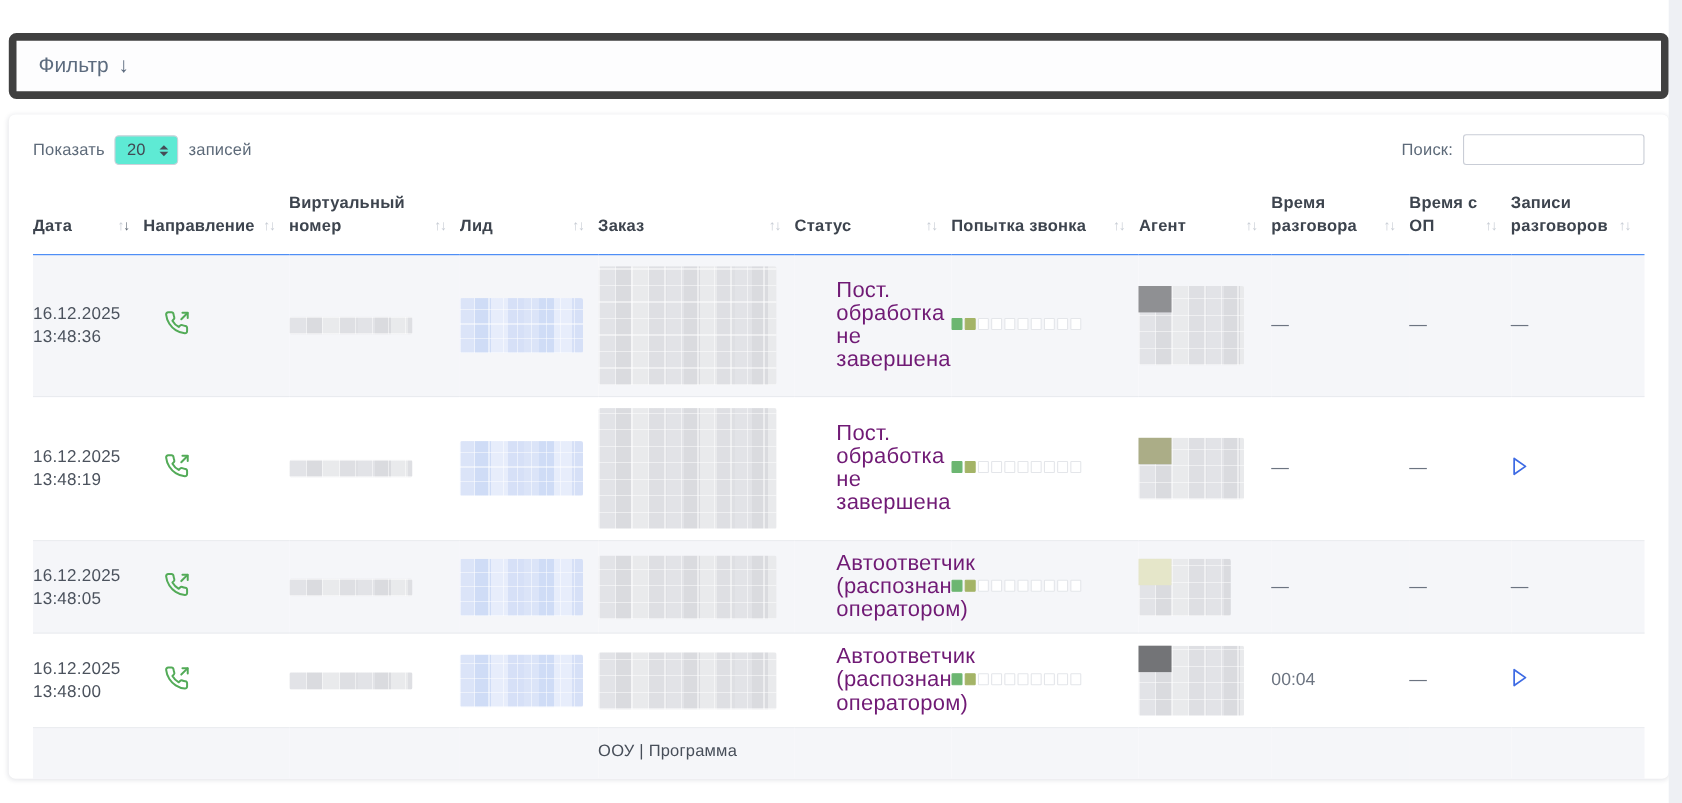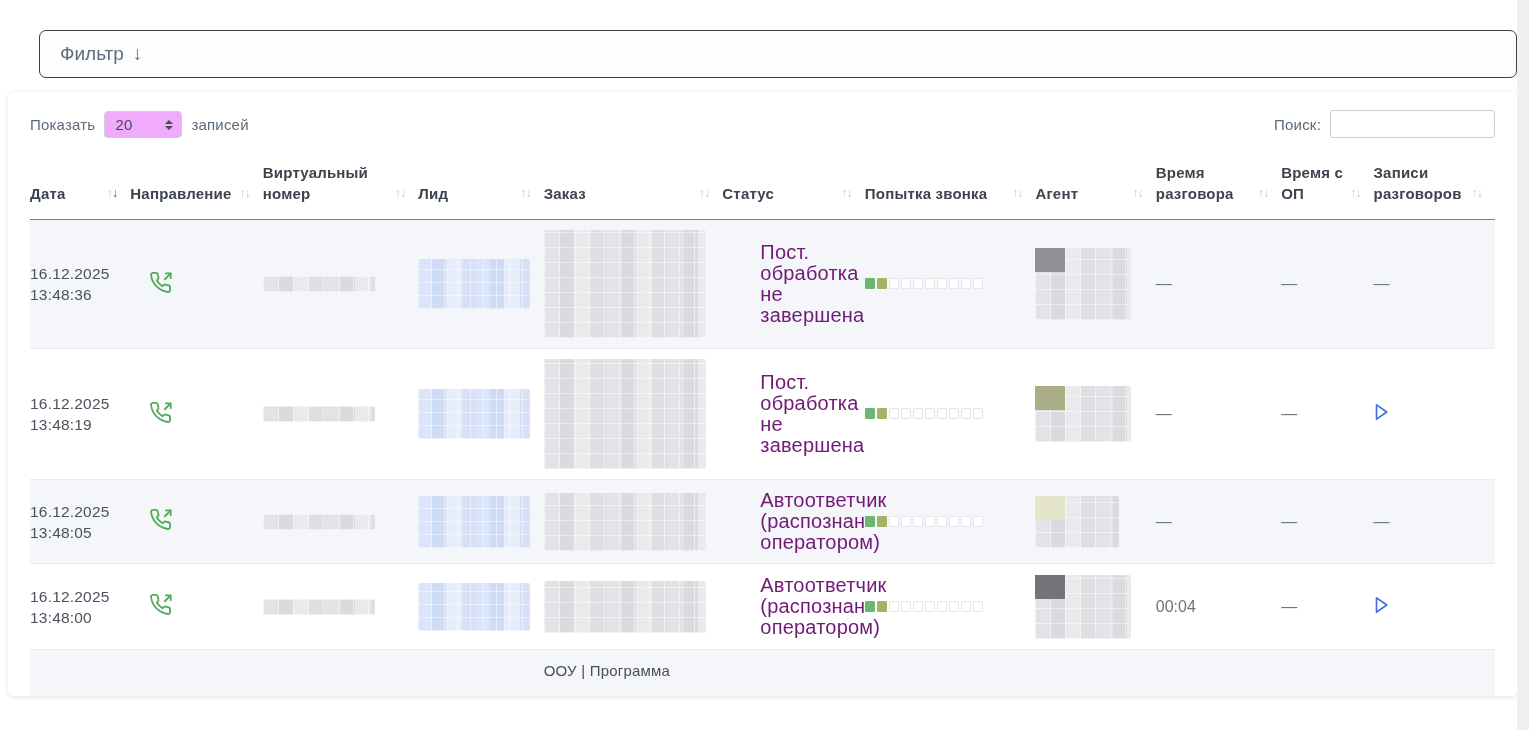--- a/index.html
+++ b/index.html
@@ -7,35 +7,35 @@
     background: #fff; font-family: "Liberation Sans", sans-serif; }
   .page { padding: 8px 12px 0 8px; }
 
   
   .header-card { background: #f3f4f8; border-radius: 5px; padding: 11px 16px;
     display: flex; align-items: center; gap: 11px; }
   .header-card h1 { margin: 0; font-size: 25px; font-weight: 500; color: #17191d; letter-spacing: .4px; }
   .pkg { display: inline-flex; }
 
   
-  .filter-card { margin-top: 22px; border: 1px solid #404040; background: #fdfdfe;
+  .filter-card { margin-top: 22px; border: 7px solid #404040; background: #fdfdfe;
     border-radius: 7px; padding: 12px 20px; display: flex; align-items: center; gap: 9px;
-    color: #5c6b7e; font-size: 19px; cursor: pointer; margin-left: 31px; }
+    color: #5c6b7e; font-size: 19px; cursor: pointer; }
   .f-arrow { font-size: 19px; color: #5c6b7e; }
 
   
   .table-card { margin-top: 14px; background: #fff; border-radius: 6px;
     box-shadow: 0 1px 5px rgba(30,40,70,.13); padding: 18px 22px 0; }
 
   .controls { display: flex; align-items: flex-end; justify-content: space-between;
     font-size: 15px; color: #5d6a79; margin-bottom: 10px; letter-spacing: .2px; }
   .controls-left, .controls-right { display: flex; align-items: center; gap: 9px; }
   .page-size { display: inline-flex; align-items: center; justify-content: space-between;
-    width: 78px; height: 27px; border: 1px solid #ccd1d9; border-radius: 4px;
-    padding: 0 8px 0 10px; background: #f0abfc; color: #434a54; cursor: pointer; }
+    width: 58px; height: 27px; border: 1px solid #ccd1d9; border-radius: 4px;
+    padding: 0 8px 0 10px; background: #5eead4; color: #434a54; cursor: pointer; }
   .spinner { display: flex; flex-direction: column; gap: 2px; }
   .spinner i { display: block; width: 0; height: 0; border-left: 4px solid transparent;
     border-right: 4px solid transparent; }
   .spinner .up { border-bottom: 4px solid #454c56; }
   .spinner .dn { border-top: 4px solid #454c56; }
   .search-input { width: 165px; height: 28px; border: 1px solid #c9cdd6; border-radius: 3px;
     padding: 0 8px; font-size: 14px; color: #434a54; outline: none; background: #fff; }
 
   
   table { width: 100%; border-collapse: collapse; table-layout: fixed; }

